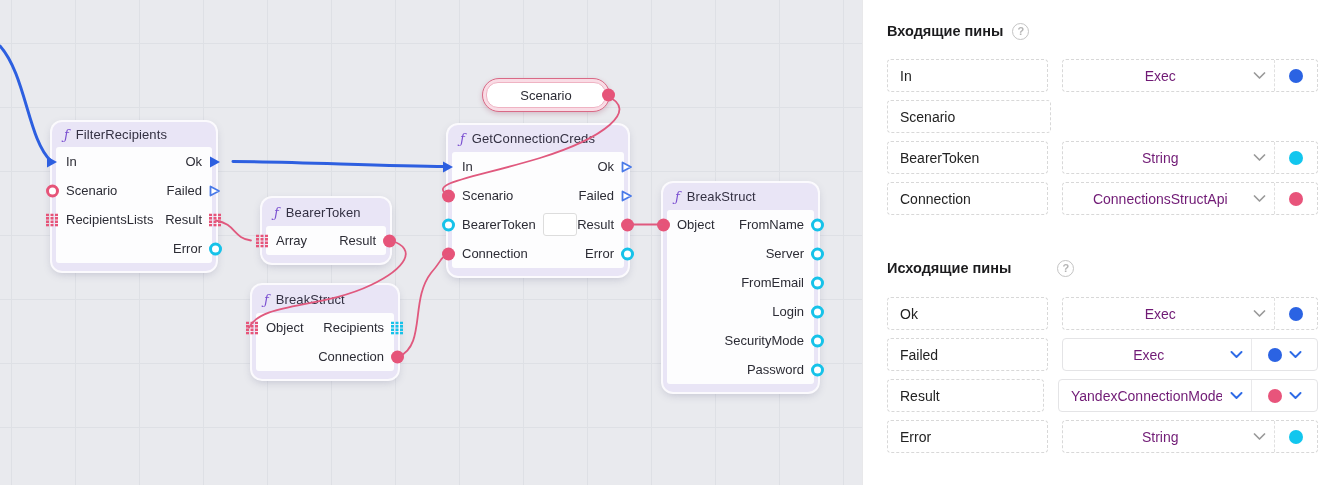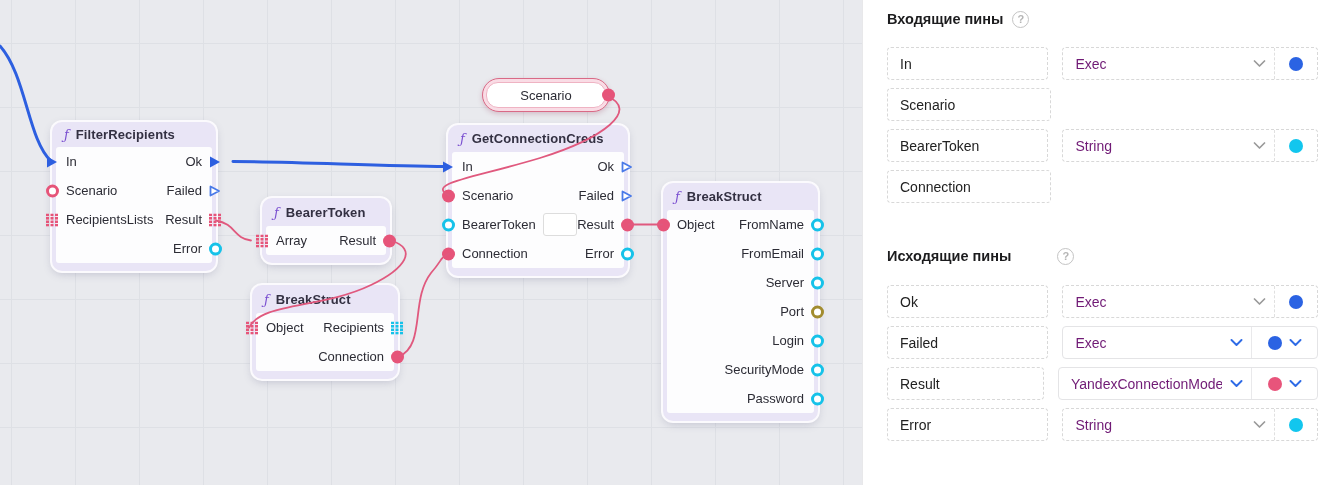--- a/index.html
+++ b/index.html
@@ -20,21 +20,21 @@
 
   
   .node {
     position:absolute; z-index:4;
     background:#e9e5f6;
     border-radius:10px;
     box-shadow: 0 0 0 2px #fbfafd, 0 3px 9px rgba(90,90,130,.28);
   }
   .node-header { display:flex; align-items:center; gap:7px; padding:0 12px; }
   .fn-glyph { font-family:"DejaVu Serif", serif; font-style:italic; color:#7a4fd0; font-size:13px; }
-  .node-title { font-size:13px; font-weight:bold; color:#333042; letter-spacing:.1px; }
+  .node-title { font-size:13px; font-weight:normal; color:#333042; letter-spacing:.1px; }
   .node-body { background:#fdfdfe; margin:0 4px 8px; border-radius:3px; }
   .row { position:relative; height:29px; display:flex; align-items:center; padding:0 10px; }
   .plabel { font-size:13px; color:#2c2c35; white-space:nowrap; }
   .rlabel { margin-left:auto; }
   .mini-input { width:34px; height:23px; margin-left:7px; border:1px solid #ddd; border-radius:3px; background:#fff; outline:none; }
 
   
   .pin { position:absolute; top:50%; transform:translateY(-50%); width:13px; height:13px; }
   .pl { left:-10px; } .pr { right:-10px; }
   .ring { border-radius:50%; background:#fff; }
@@ -61,21 +61,21 @@
   
   .n-filter  { left:52px;  top:122px; width:164px; } .n-filter  .node-header { height:25px; }
   .n-array   { left:262px; top:198px; width:128px; } .n-array   .node-header { height:28px; }
   .n-break1  { left:252px; top:285px; width:146px; } .n-break1  .node-header { height:28px; }
   .n-getconn { left:448px; top:125px; width:180px; } .n-getconn .node-header { height:27px; }
   .n-break2  { left:663px; top:183px; width:155px; } .n-break2  .node-header { height:27px; }
 
   
   #panel {
     position:absolute; left:862px; top:0; width:480px; height:485px;
-    background:#fff; border-left:1px solid #e8e8ea; padding:10px 24px 0 24px; z-index:10;
+    background:#fff; border-left:1px solid #e8e8ea; padding:22px 24px 0 24px; z-index:10;text-align:center;
   }
   .section-title { display:flex; align-items:center; gap:9px; height:18px; }
   .section-title b { font-size:14.5px; color:#1c1c1e; }
   .help { width:17px; height:17px; border:1.5px solid #c4c4c4; border-radius:50%;
           color:#b5b5b5; font-size:11px; font-weight:bold; display:flex; align-items:center; justify-content:center; }
   .prow { display:flex; gap:14px; height:33px; margin-bottom:8px; }
   .pname { width:164px; border:1px dashed #d8d8d8; border-radius:4px; background:#fff;
            display:flex; align-items:center; padding:0 12px; font-size:14px; color:#222; }
   .ptype { width:260px; border:1px dashed #d8d8d8; border-radius:4px; background:#fff;
            display:flex; align-items:center; padding-left:12px; font-size:14px; color:#701a75; }
@@ -318,30 +318,26 @@
         <span class="node-title">BreakStruct</span>
       </div>
       <div class="node-body">
         <div class="row">
           <span class="pin pl dot pink"></span>
           <span class="plabel">Object</span>
           <span class="plabel rlabel">FromName</span>
           <span class="pin pr ring cyan"></span>
         </div>
         <div class="row">
+          <span class="plabel rlabel">Server</span>
+          <span class="pin pr ring cyan"></span>
+        </div>
+        <div class="row">
           <span class="plabel rlabel">FromEmail</span>
           <span class="pin pr ring cyan"></span>
-        </div>
-        <div class="row">
-          <span class="plabel rlabel">Server</span>
-          <span class="pin pr ring cyan"></span>
-        </div>
-        <div class="row">
-          <span class="plabel rlabel">Port</span>
-          <span class="pin pr ring olive"></span>
         </div>
         <div class="row">
           <span class="plabel rlabel">Login</span>
           <span class="pin pr ring cyan"></span>
         </div>
         <div class="row">
           <span class="plabel rlabel">SecurityMode</span>
           <span class="pin pr ring cyan"></span>
         </div>
         <div class="row">
@@ -400,20 +396,29 @@
             </svg>
           <div class="dotcell">
               <span class="pdot cyan"></span>
             </div>
         </div>
       </div>
       <div class="prow">
         <div class="pname">
             <span>Connection</span>
           </div>
+        <div class="ptype">
+          <span class="ptext">ConnectionsStructApi</span>
+          <svg class="chev" width="13" height="8">
+              <path d="M1.5,1 L6.5,6 L11.5,1" stroke="#9a9a9a" stroke-width="1.7" fill="none" stroke-linecap="round" stroke-linejoin="round"></path>
+            </svg>
+          <div class="dotcell">
+              <span class="pdot pink"></span>
+            </div>
+        </div>
       </div>
     </div>
 
     <div class="section-title title-out">
       <b>Исходящие пины</b>
       <span class="help">?</span>
     </div>
 
     <div class="rows-out">
       <div class="prow">

